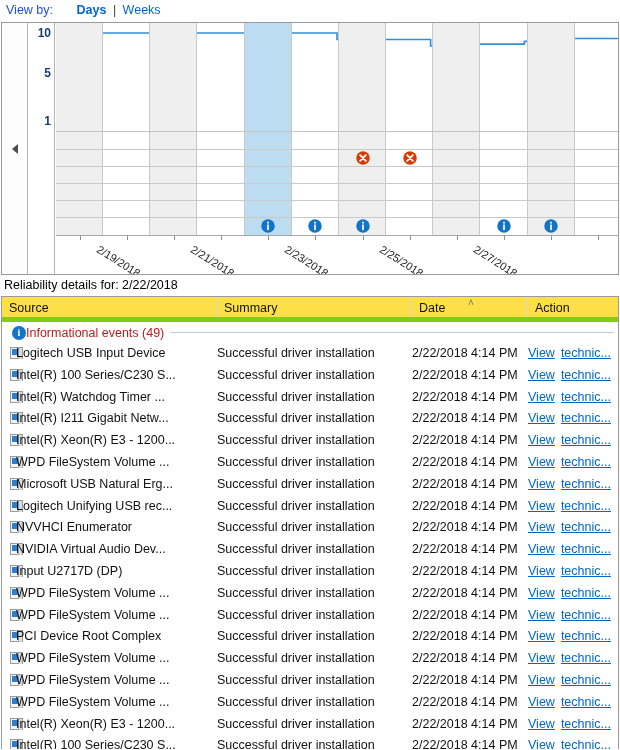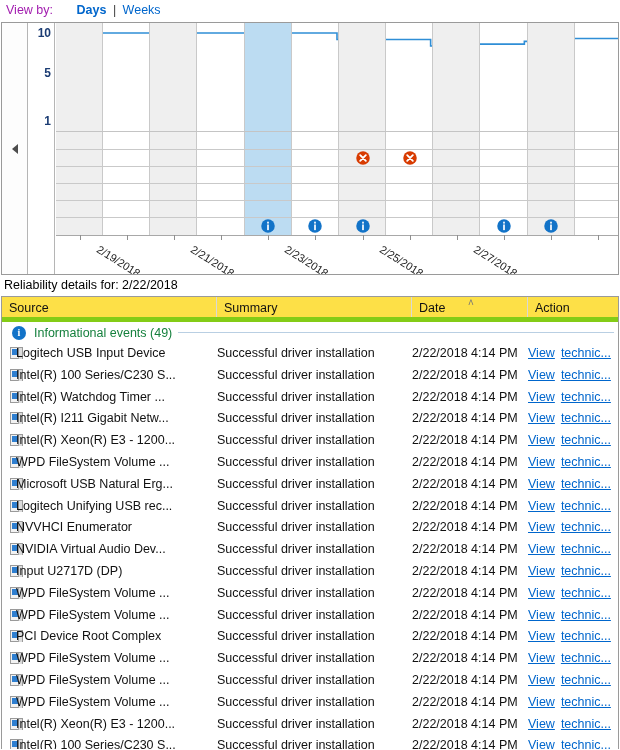--- a/index.html
+++ b/index.html
@@ -14,21 +14,21 @@
   }
 
   
   #viewby {
     height: 22px;
     padding: 3px 0 0 6px;
     font-size: 12.5px;
     color: #000;
     white-space: nowrap;
   }
-  #viewby .lbl { color:#a21caf; }
+  #viewby .lbl { color:#1d4ed8; }
   #viewby .days {
     color: #0066cc; font-weight: bold; text-decoration: none;
     margin-left: 20px;
   }
   #viewby .sep { color:#444; margin: 0 3px; }
   #viewby .weeks { color:#0066cc; text-decoration: none; }
 
   
   #chart-panel {
     position: relative;
@@ -155,21 +155,21 @@
   }
 
   .grp {
     position:relative;
     height: 21px;
     padding-left: 10px;
     display:flex; align-items:center;
     white-space:nowrap;
   }
   .grp .gtext {
-    color:#15803d; font-size:12.5px; margin-left:8px;
+    color:#b91c1c; font-size:12.5px; margin-left:0;
   }
   .grp .gline {
     flex:1 1 auto; height:1px; background:#b9cfe3; margin-left:6px; margin-right:4px;
   }
 
   .row {
     position:relative;
     height: 21.8px;
     white-space:nowrap;
   }

